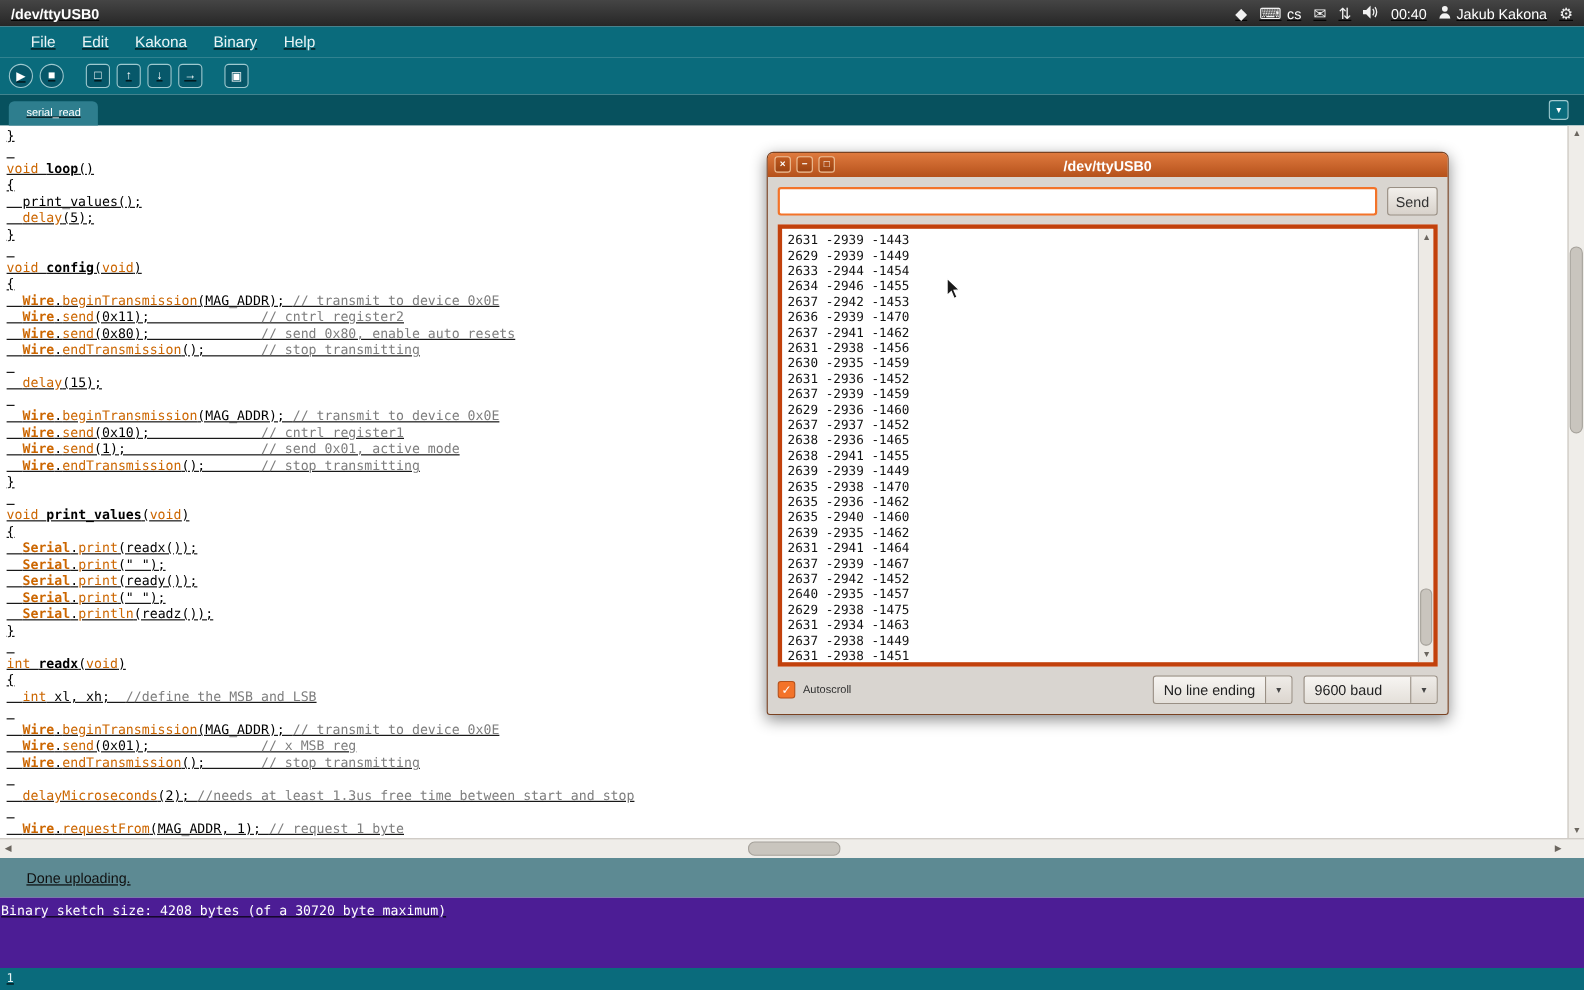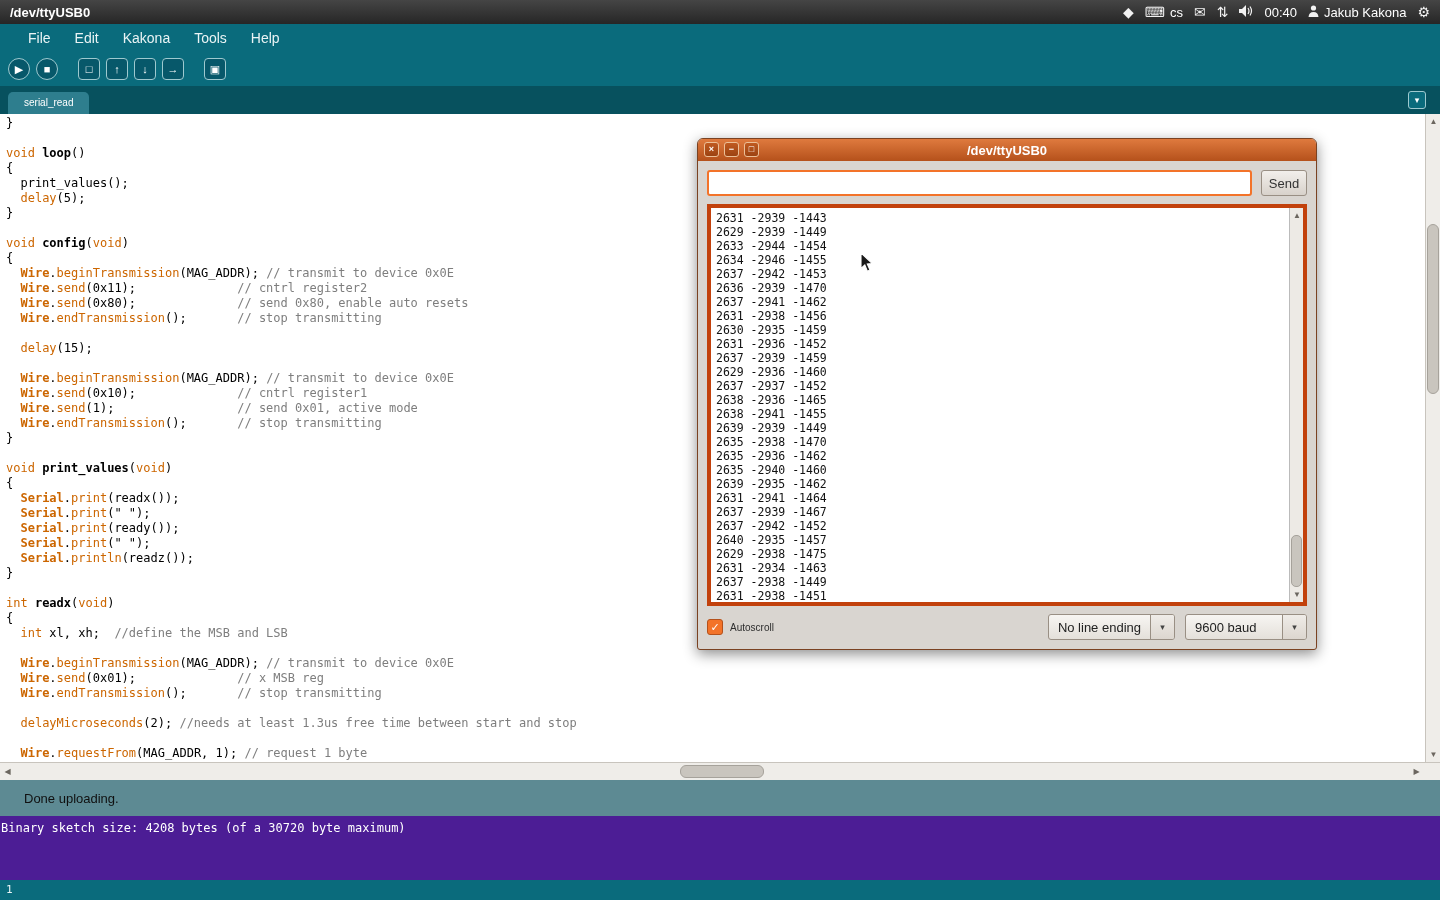--- a/index.html
+++ b/index.html
@@ -1,17 +1,17 @@
 <!DOCTYPE html>
 <html><head>
 <meta charset="utf-8">
 <style>
   * { margin:0; padding:0; box-sizing:border-box; }
   html,body { width:1440px; height:900px; overflow:hidden; font-family:"Liberation Sans", sans-serif; }
-  .screen { width:1440px; height:900px; display:flex; flex-direction:column; position:relative; background:#fff; }
+  .screen { width:1440px; height:900px; display:flex; flex-direction:column; position:relative; background:#fff;text-decoration:underline; }
 
   
   .top-panel { height:24px; background:linear-gradient(#454545,#262626); color:#fff; display:flex; align-items:center; padding:0 10px; font-size:13px; flex:0 0 auto; }
   .tp-title { font-weight:bold; }
   .tp-right { margin-left:auto; display:flex; align-items:center; gap:11px; }
   .tp-icon { font-size:14px; line-height:1; color:#f2f2f2; }
   .tp-kbd-label { margin-left:-6px; }
   .tp-user { display:flex; align-items:center; gap:5px; }
 
   
@@ -109,21 +109,21 @@
         <span>Jakub Kakona</span>
       </span>
       <span class="tp-icon">⚙</span>
     </div>
   </div>
 
   <div class="menubar">
     <span class="menu-item">File</span>
     <span class="menu-item">Edit</span>
     <span class="menu-item">Kakona</span>
-    <span class="menu-item">Tools</span>
+    <span class="menu-item">Binary</span>
     <span class="menu-item">Help</span>
   </div>
 
   <div class="toolbar">
     <span class="tb-btn round">▶</span>
     <span class="tb-btn round">■</span>
     <span class="tb-btn gap">□</span>
     <span class="tb-btn">↑</span>
     <span class="tb-btn">↓</span>
     <span class="tb-btn">→</span>

